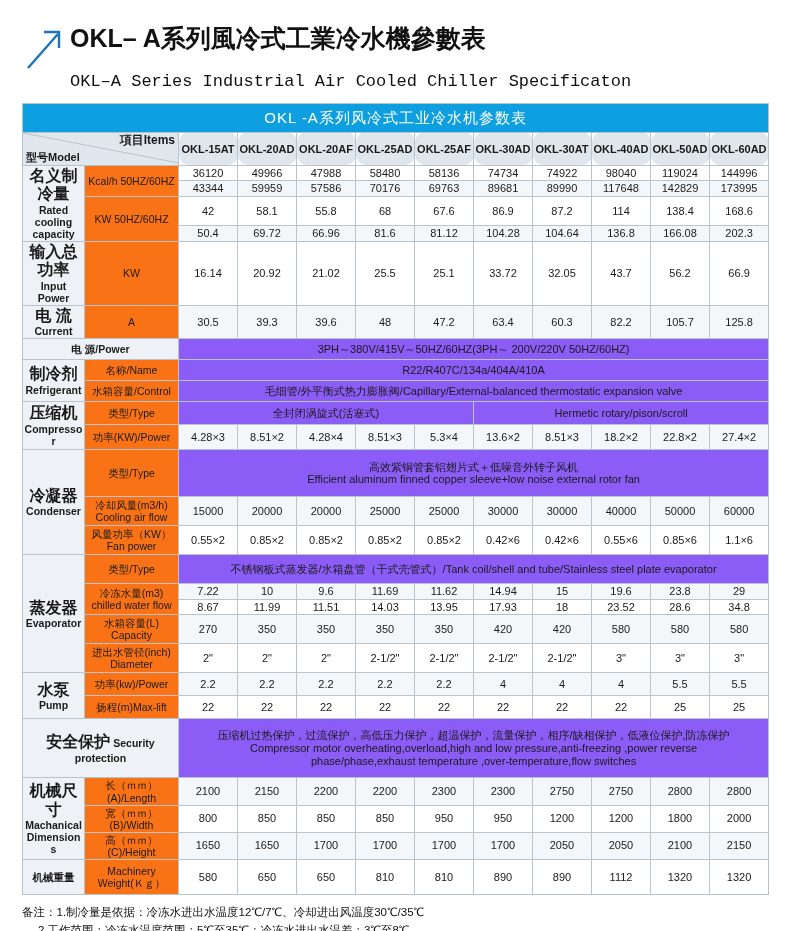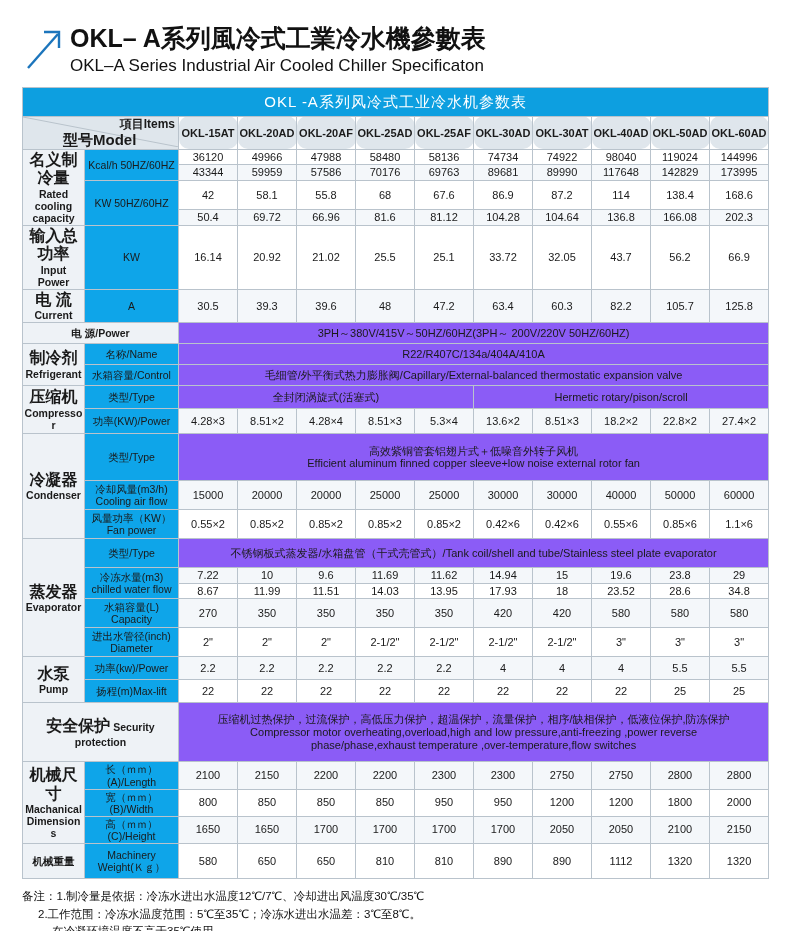--- a/index.html
+++ b/index.html
@@ -44,22 +44,23 @@
     font-weight: bold;
     letter-spacing: 0px;
     color: #111;
     line-height: 1.15;
     white-space: nowrap;
   }
   .title-en {
     font-size: 17px;
     color: #111;
     line-height: 1.3;
-    margin-top: 2px;
+    margin-top: 18px;
     white-space: nowrap;
+    font-family: Liberation Mono, monospace;
   }
   
   table.spec {
     border-collapse: collapse;
     width: 746px;
     table-layout: fixed;
     font-size: 10.5px;
     line-height: 1.15;
   }
   table.spec td, table.spec th {
@@ -82,21 +83,21 @@
     background: #dfe6ec;
     font-weight: bold;
     font-size: 11px;
     height: 30px;
   }
   .lbl {
     background: #eef2f6;
     font-weight: bold;
   }
   .lbl-sub {
-    background: #0ea5e9;
+    background: #f97316;
   }
   .row-alt td.val {
     background: #f4f7fa;
   }
   td.val {
     background: #ffffff;
     font-size: 11px;
   }
   td.wide {
     background: #8b5cf6;
@@ -122,23 +123,22 @@
   }
   .diag {
     position: relative;
     height: 30px;
     padding: 0;
   }
   .diag .tl {
     position: absolute;
     left: 3px;
     bottom: 1px;
-    font-size: 15px;
+    font-size: 11px;
     font-weight: bold;
-    margin-left: 37px;
   }
   .diag .tr {
     position: absolute;
     right: 3px;
     top: 1px;
     font-size: 12px;
     font-weight: bold;
   }
   .diag .line {
     position: absolute;

